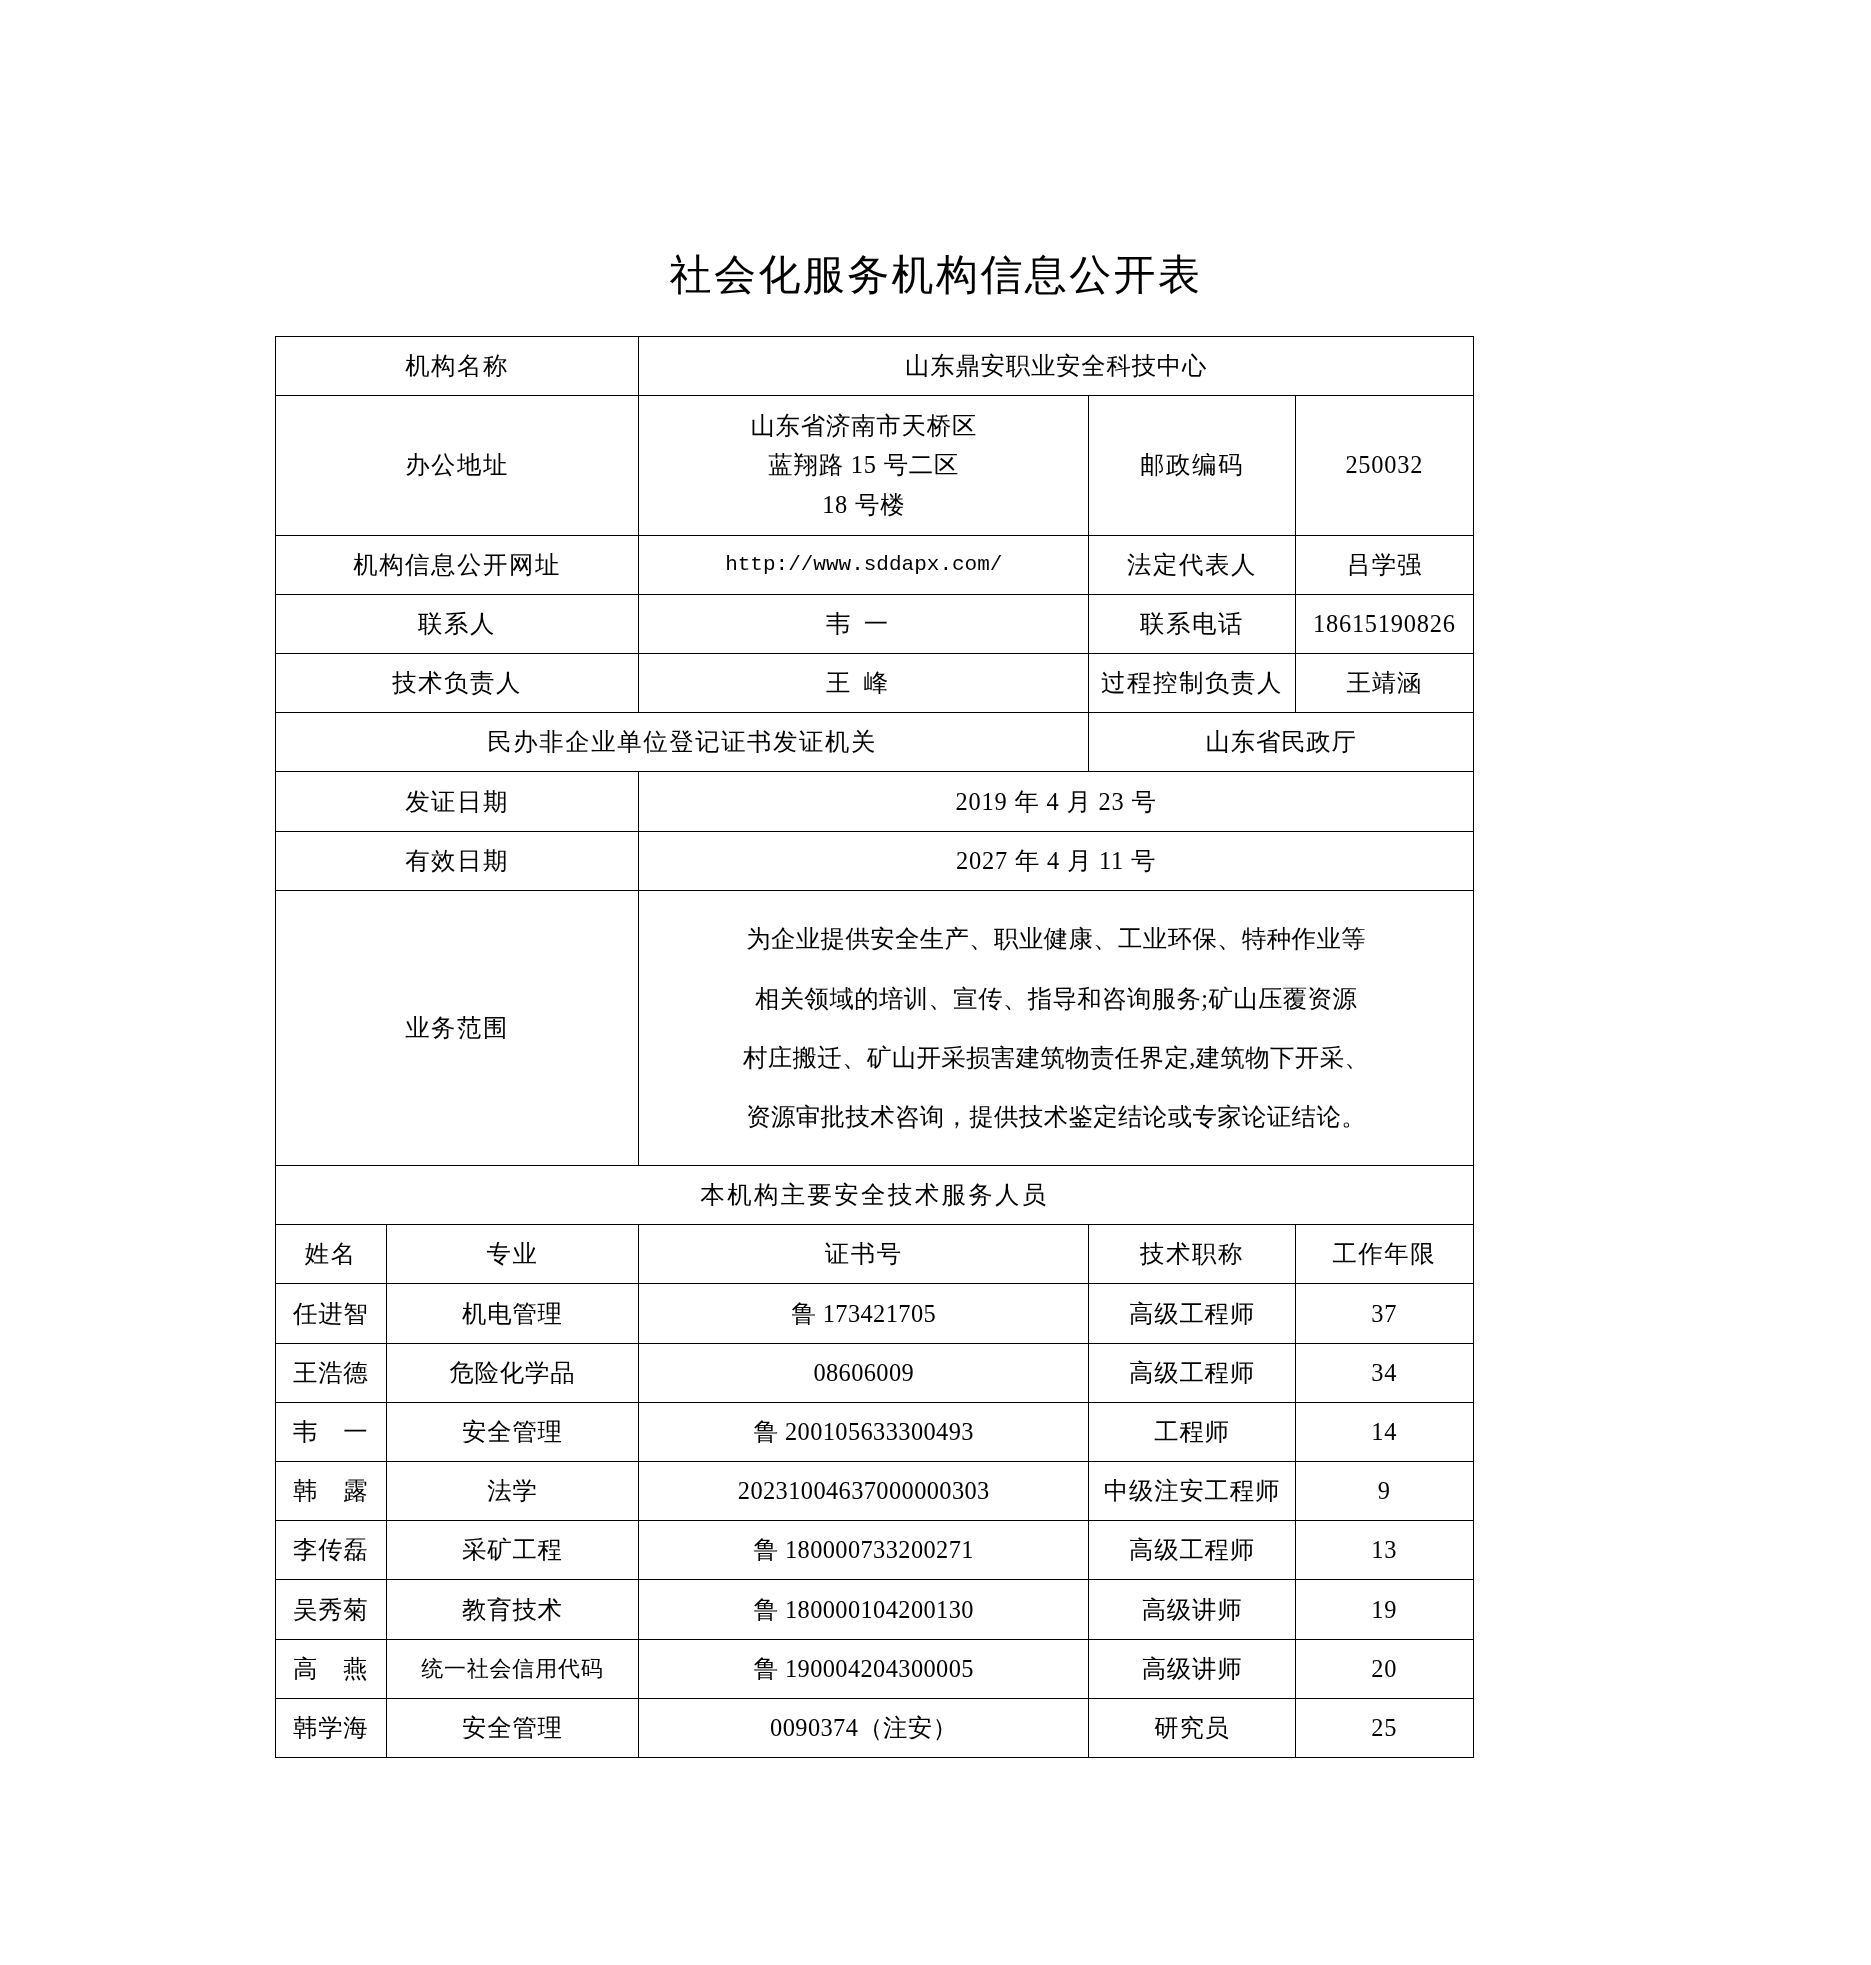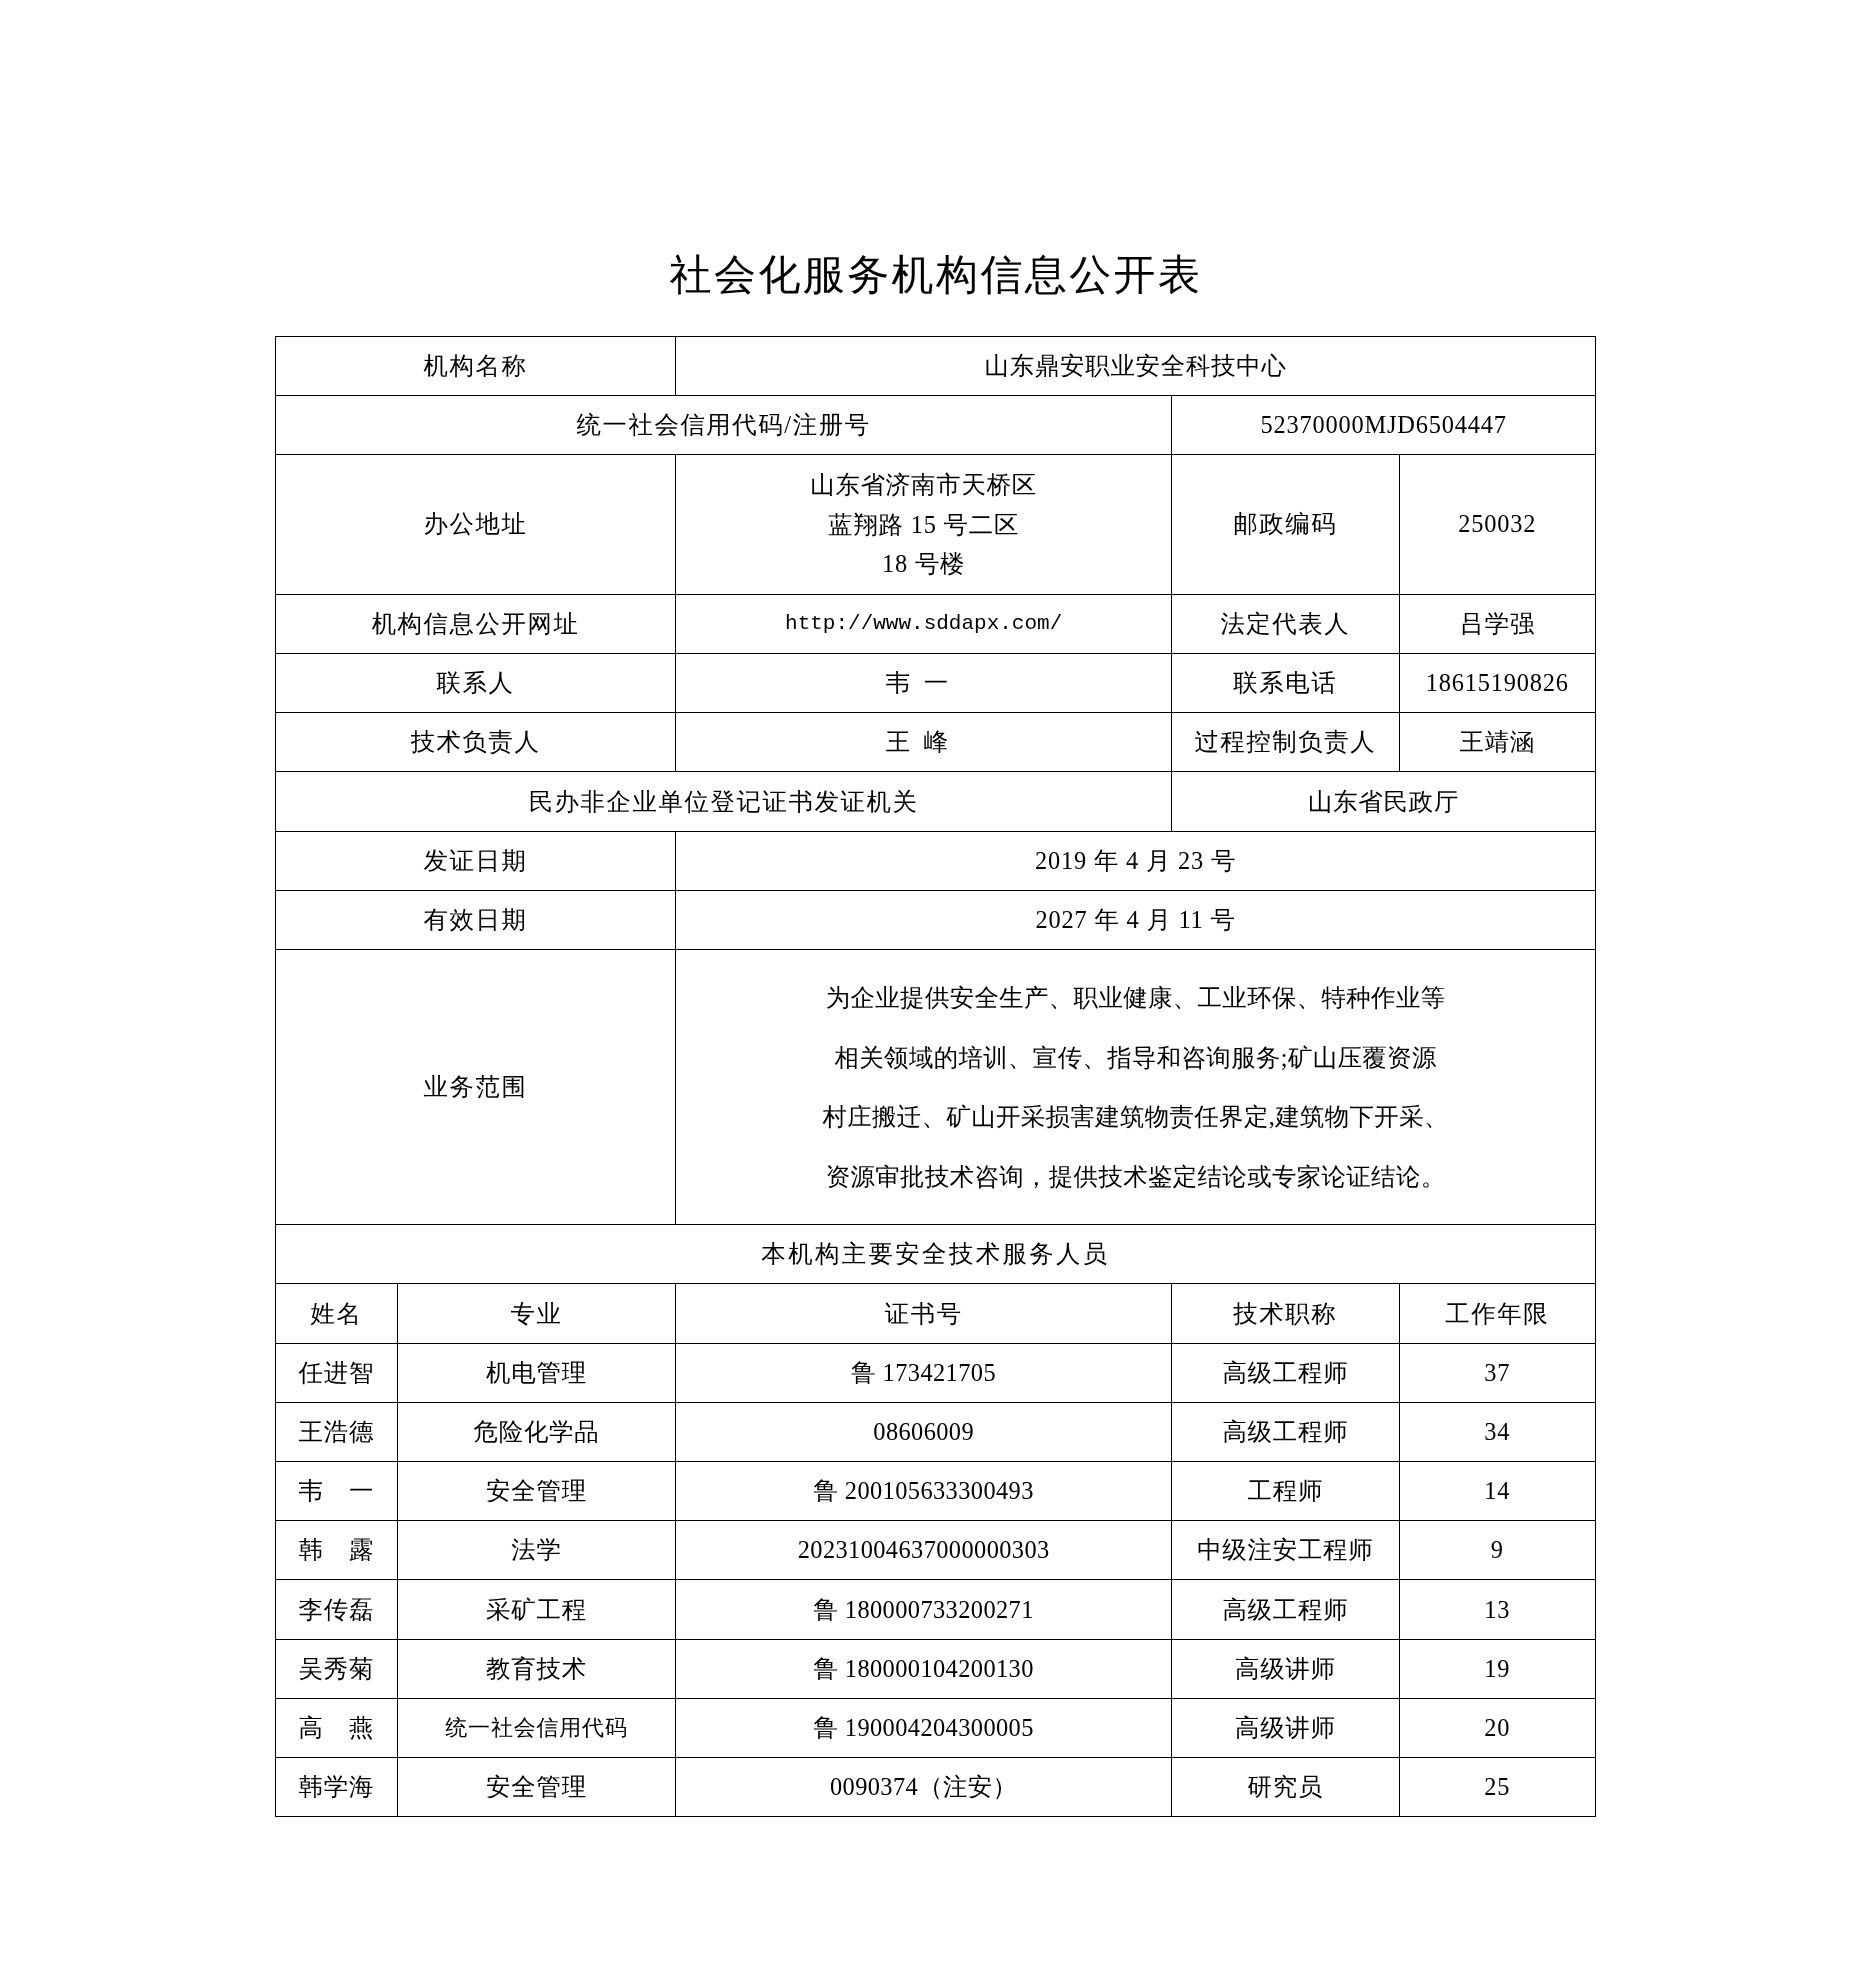--- a/index.html
+++ b/index.html
@@ -25,21 +25,21 @@
     text-align: center;
     font-size: 42px;
     line-height: 1.25;
     font-weight: 400;
     letter-spacing: 2.4px;
     margin: 0 0 31px 0;
     font-family: Liberation Mono, monospace;
   }
   table.info-table {
     border-collapse: collapse;
-    width: 1321px;
+    width: 1199px;
     table-layout: fixed;
     font-size: 24.4px;
     line-height: 1.55;
   }
   table.info-table td {
     border: 1.2px solid #000000;
     padding: 10.2px 8.6px;
     text-align: center;
     vertical-align: middle;
     word-break: break-word;
@@ -109,24 +109,20 @@
         <col style="width:183px">
         <col style="width:158px">
     </colgroup>
     <tbody>
 
       <tr>
         <td colspan="2" class="cell-label">机构名称</td>
         <td colspan="3" class="cell-value">山东鼎安职业安全科技中心</td>
       </tr>
 
-      <tr>
-        <td colspan="3" class="cell-label">统一社会信用代码/注册号</td>
-        <td colspan="2" class="cell-value">52370000MJD6504447</td>
-      </tr>
 
       <tr>
         <td colspan="2" class="cell-label">办公地址</td>
         <td class="addr-cell cell-value">
           <div>山东省济南市天桥区</div>
           <div>蓝翔路 15 号二区</div>
           <div>18 号楼</div>
         </td>
         <td class="cell-label">邮政编码</td>
         <td class="cell-value num-cell">250032</td>

